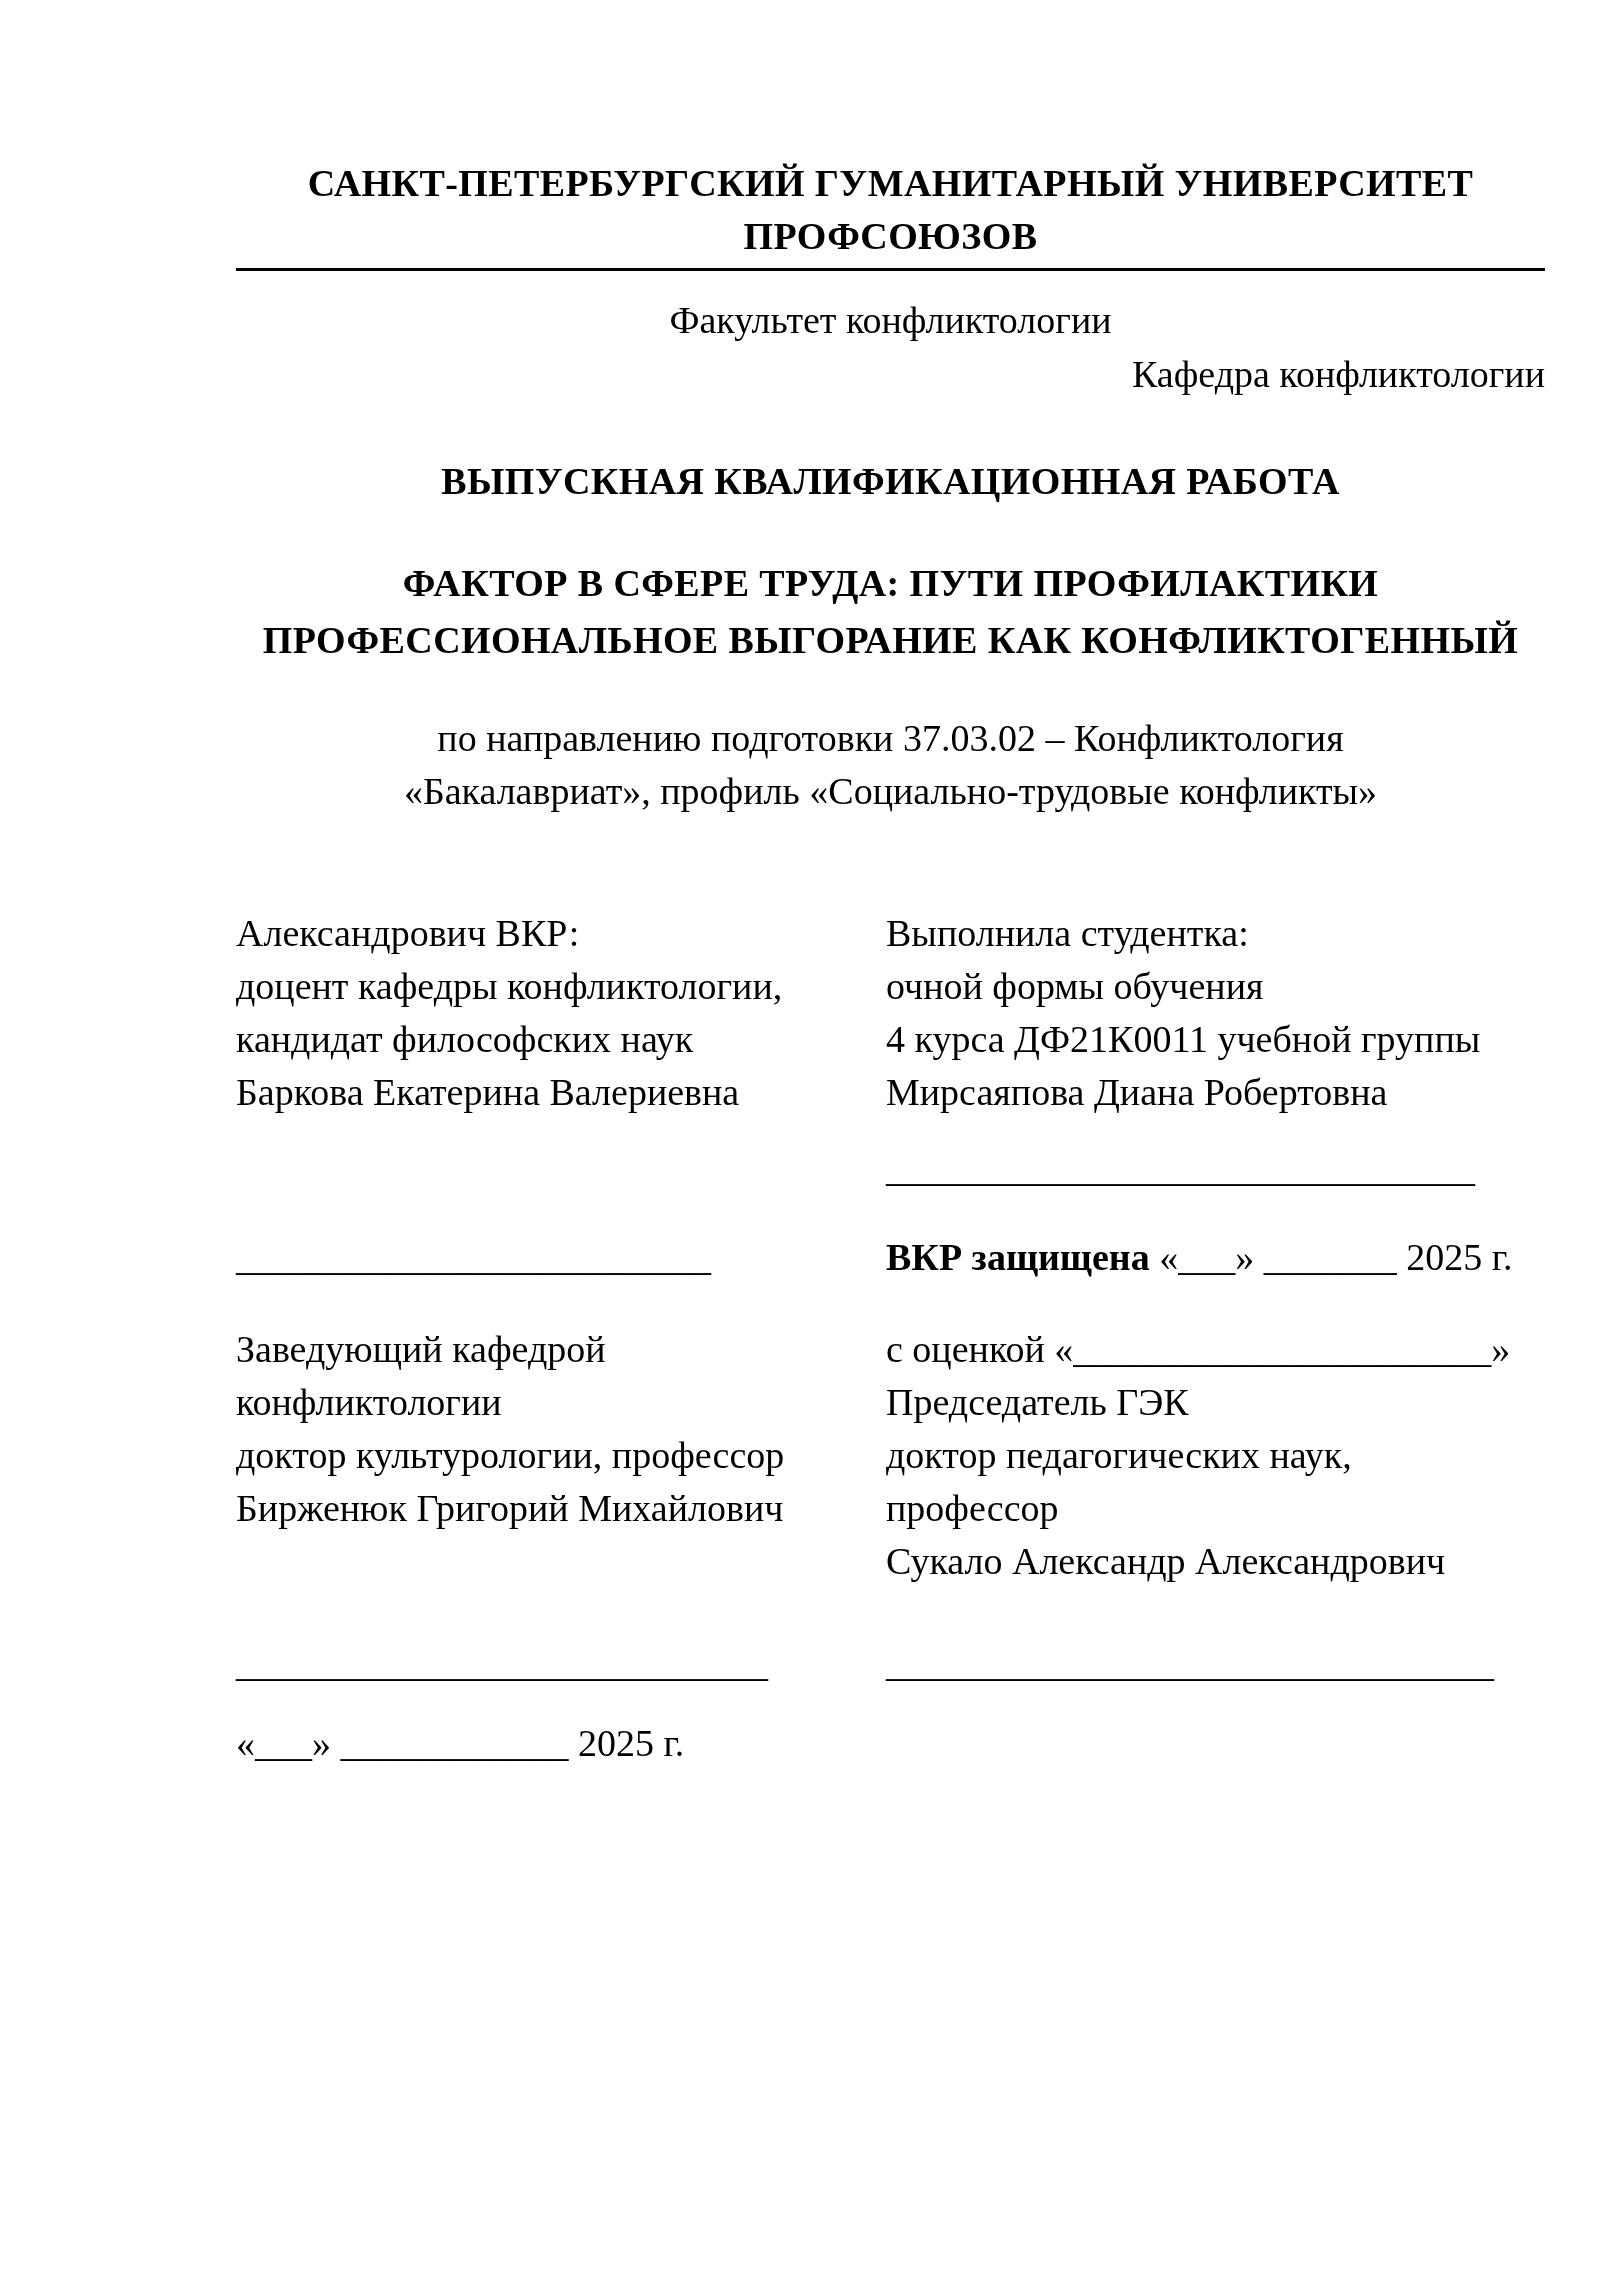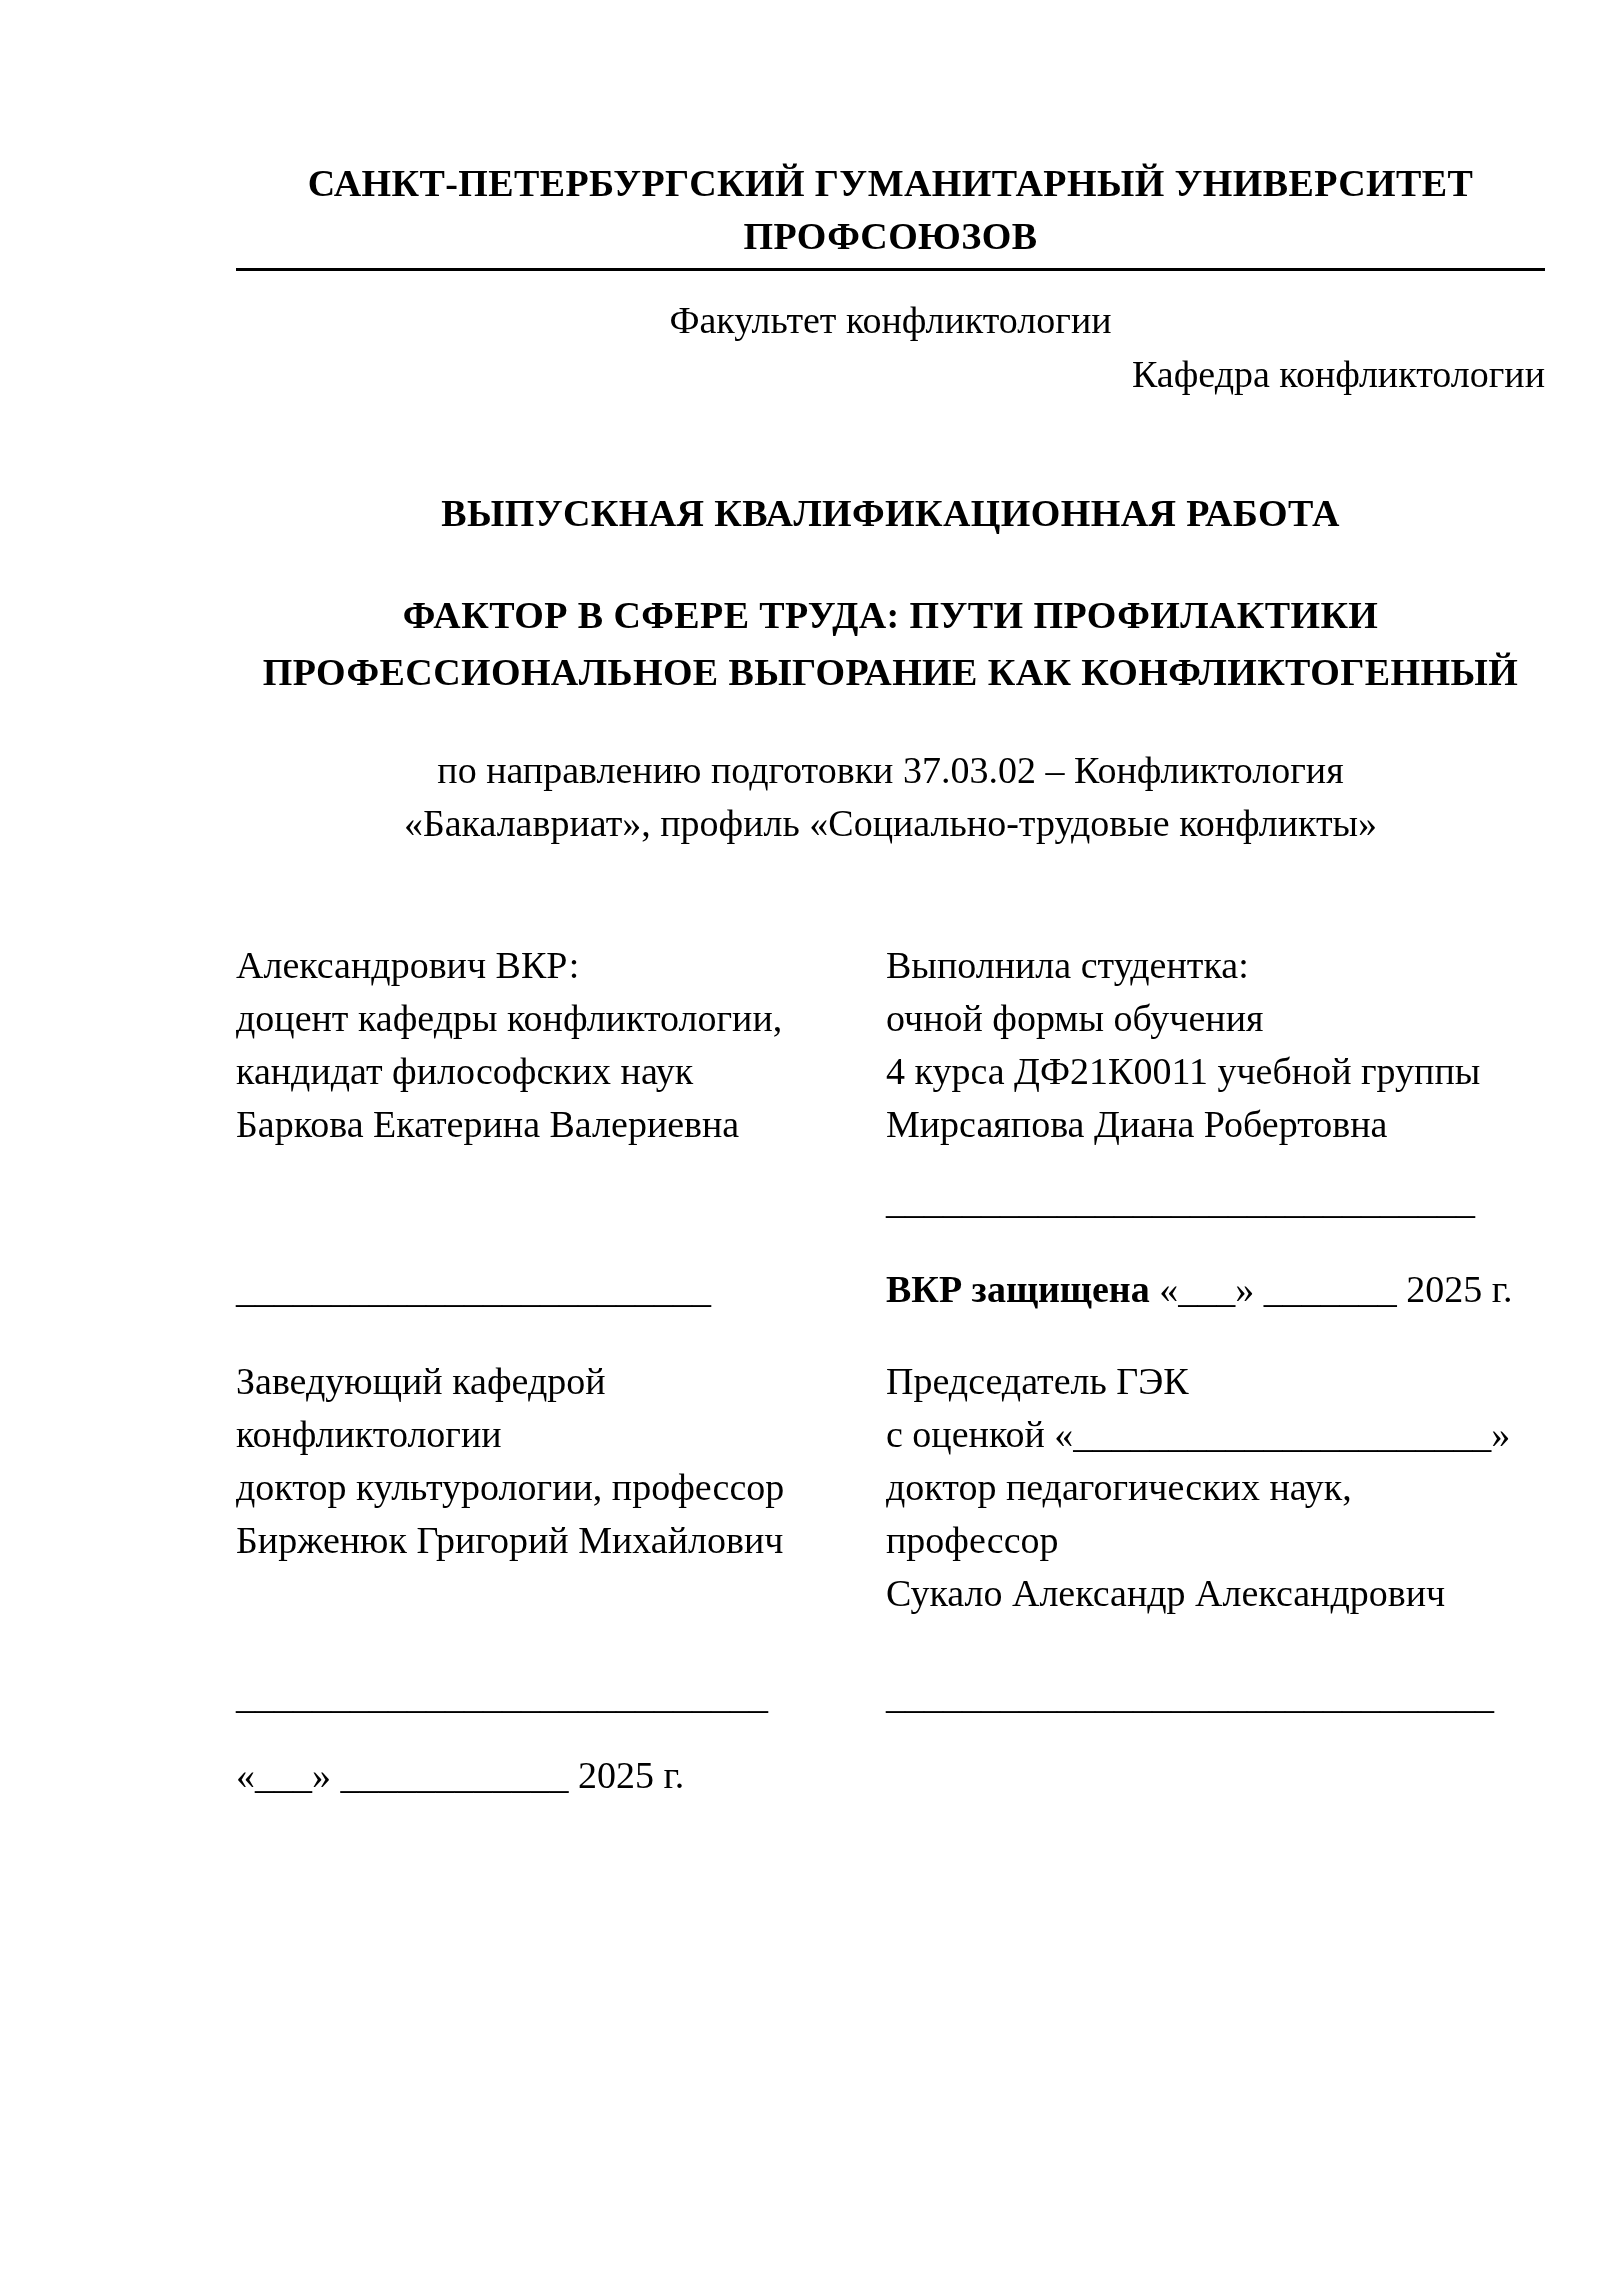--- a/index.html
+++ b/index.html
@@ -34,21 +34,21 @@
     text-align: center;
     margin-top: 23px;
   }
   .department-line {
     text-align: right;
     margin-top: 1.6px;
   }
   .work-type {
     text-align: center;
     font-weight: bold;
-    margin-top: 86px;
+    margin-top: 54px;
     letter-spacing: 0.4px;
   }
   .thesis-title {
     text-align: center;
     font-weight: bold;
     margin-top: 47px;
     line-height: 57px;
     letter-spacing: 0.4px;
   }
   .program {
@@ -135,22 +135,22 @@
     </div>
 
     <div class="row mt-blocks">
       <div class="cell-left">
         <div>Заведующий кафедрой</div>
         <div>конфликтологии</div>
         <div>доктор культурологии, профессор</div>
         <div>Бирженюк Григорий Михайлович</div>
       </div>
       <div class="cell-right">
+        <div>с оценкой «______________________»</div>
         <div>Председатель ГЭК</div>
-        <div>с оценкой «______________________»</div>
         <div>доктор педагогических наук,</div>
         <div>профессор</div>
         <div>Сукало Александр Александрович</div>
       </div>
     </div>
 
     <div class="row mt-sign3">
       <div class="cell-left">____________________________</div>
       <div class="cell-right">________________________________</div>
     </div>

